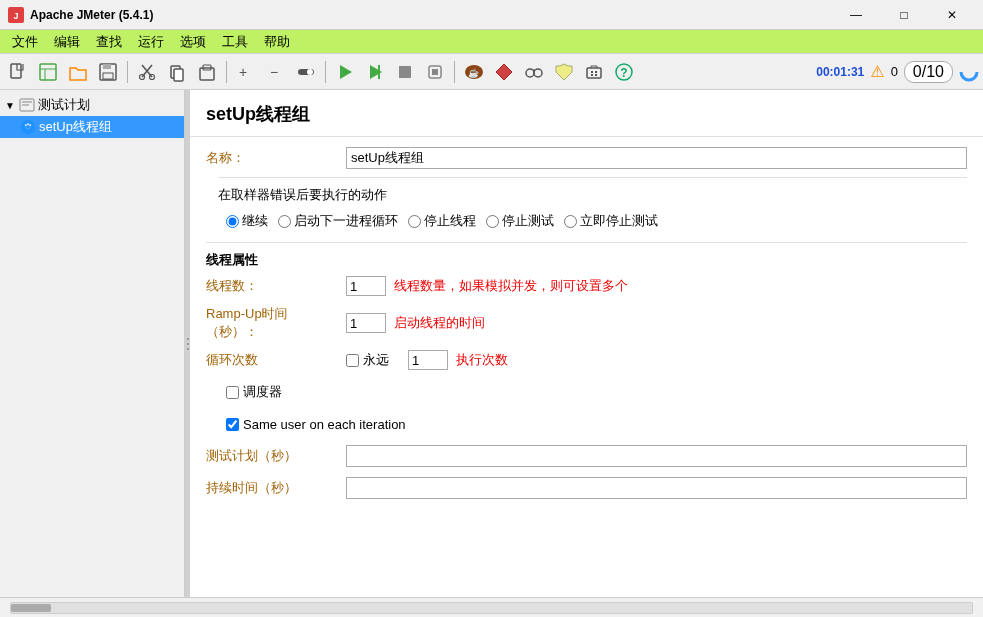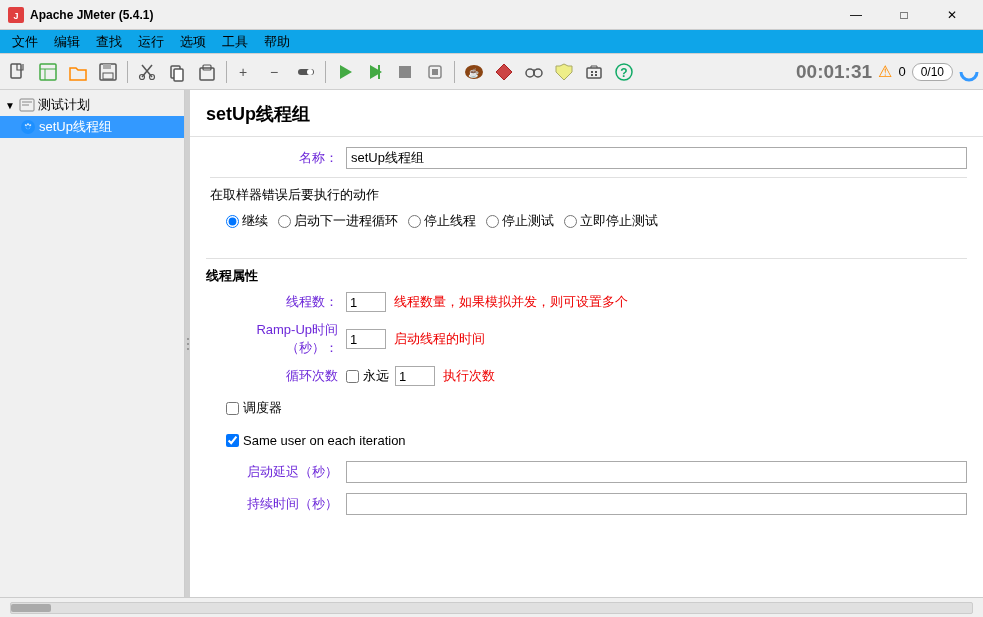--- a/index.html
+++ b/index.html
@@ -51,21 +51,21 @@
       align-items: center;
       justify-content: center;
       font-size: 12px;
     }
 
     
     .menu-bar {
       display: flex;
       align-items: flex-end;
       height: 24px;
-      background: #0ea5e9;
+      background: #bef264;
       border-bottom: 1px solid #d0d0d0;
       padding: 0 4px;
     }
     .menu-item {
       padding: 2px 8px;
       font-size: 13px;
       cursor: pointer;
       height: 22px;
       display: flex;
       align-items: center;
@@ -100,37 +100,37 @@
       margin: 0 3px;
     }
     .toolbar-right {
       margin-left: auto;
       display: flex;
       align-items: center;
       gap: 6px;
       font-size: 13px;
     }
     .timer-display {
-      font-size: 19px;
+      font-size: 12px;
       font-weight: bold;
-      color: #737373;
+      color: #1d4ed8;
     }
     .warning-icon {
       color: #ff8c00;
       font-size: 16px;
     }
     .error-count {
       font-size: 13px;
     }
     .thread-count {
       background: #fff;
       border: 1px solid #aaa;
       border-radius: 10px;
       padding: 1px 8px;
-      font-size: 12px;
+      font-size: 16px;
     }
 
     
     .main-layout {
       display: flex;
       height: calc(617px - 30px - 24px - 36px - 20px);
     }
 
     
     .sidebar {
@@ -208,24 +208,23 @@
     }
     .form-row {
       display: flex;
       align-items: center;
       margin-bottom: 6px;
       min-height: 26px;
     }
     .form-label {
       width: 140px;
       flex-shrink: 0;
-      text-align: right;
       padding-right: 8px;
       font-size: 13px;
-      color: #6d28d9;
+      color: #a16207;
     }
     .form-input {
       flex: 1;
       height: 22px;
       border: 1px solid #aaa;
       padding: 1px 4px;
       font-size: 13px;
       font-family: inherit;
     }
 
@@ -530,21 +529,21 @@
     <div class="panel-title">setUp线程组</div>
 
     <div class="form-area">
 
       <div class="form-row">
         <span class="form-label">名称：</span>
         <input type="text" class="form-input" value="setUp线程组" style="">
       </div>
 
 
-      <div style="padding: 6px 0 4px 0; margin-left: 4px; border-top: 1px solid #e0e0e0; padding-top: 8px; font-size:13px;">在取样器错误后要执行的动作</div>
+      <div style="padding: 6px 0 4px 0; margin-left: 12px; border-top: 1px solid #e0e0e0; padding-top: 8px; font-size:13px;">在取样器错误后要执行的动作</div>
 
       <div class="form-row" style="padding-left: 20px;">
         <div class="radio-group">
           <label class="radio-label">
             <input type="radio" name="error_action" checked="" style="">
             <span>继续</span>
           </label>
           <label class="radio-label">
             <input type="radio" name="error_action" style="">
             <span>启动下一进程循环</span>
@@ -557,37 +556,37 @@
             <input type="radio" name="error_action" style="">
             <span>停止测试</span>
           </label>
           <label class="radio-label">
             <input type="radio" name="error_action" style="">
             <span>立即停止测试</span>
           </label>
         </div>
       </div>
 
-      <div style="font-size:13px; font-weight:bold; margin-top:24px; margin-bottom:4px; border-top:1px solid #e0e0e0; padding-top:8px;">线程属性</div>
+      <div style="font-size:13px; font-weight:bold; margin-top:8px; margin-bottom:4px; border-top:1px solid #e0e0e0; padding-top:8px;">线程属性</div>
 
       <div class="form-row">
         <span class="form-label">线程数：</span>
         <input type="text" class="inline-input" value="1" style="">
         <span class="annotation-red">线程数量，如果模拟并发，则可设置多个</span>
       </div>
 
       <div class="form-row">
         <span class="form-label">Ramp-Up时间（秒）：</span>
         <input type="text" class="inline-input" value="1" style="">
         <span class="annotation-red">启动线程的时间</span>
       </div>
 
       <div class="form-row">
         <span class="form-label">循环次数</span>
-        <label class="checkbox-label" style="margin-right:6px;">
+        <label class="checkbox-label" style="margin-right:19px;">
           <input type="checkbox" style="">
           <span>永远</span>
         </label>
         <input type="text" class="inline-input" value="1" style="">
         <span class="annotation-red">执行次数</span>
       </div>
 
       <div class="form-row" style="padding-left:20px;">
         <label class="checkbox-label">
           <input type="checkbox" style="">
@@ -596,21 +595,21 @@
       </div>
 
       <div class="form-row" style="padding-left:20px;">
         <label class="checkbox-label">
           <input type="checkbox" checked="" style="">
           <span>Same user on each iteration</span>
         </label>
       </div>
 
       <div class="form-row">
-        <span class="form-label">启动延迟（秒）</span>
+        <span class="form-label">测试计划（秒）</span>
         <input type="text" class="form-input" style="">
       </div>
 
       <div class="form-row">
         <span class="form-label">持续时间（秒）</span>
         <input type="text" class="form-input" style="">
       </div>
 
     </div>
   </div>

